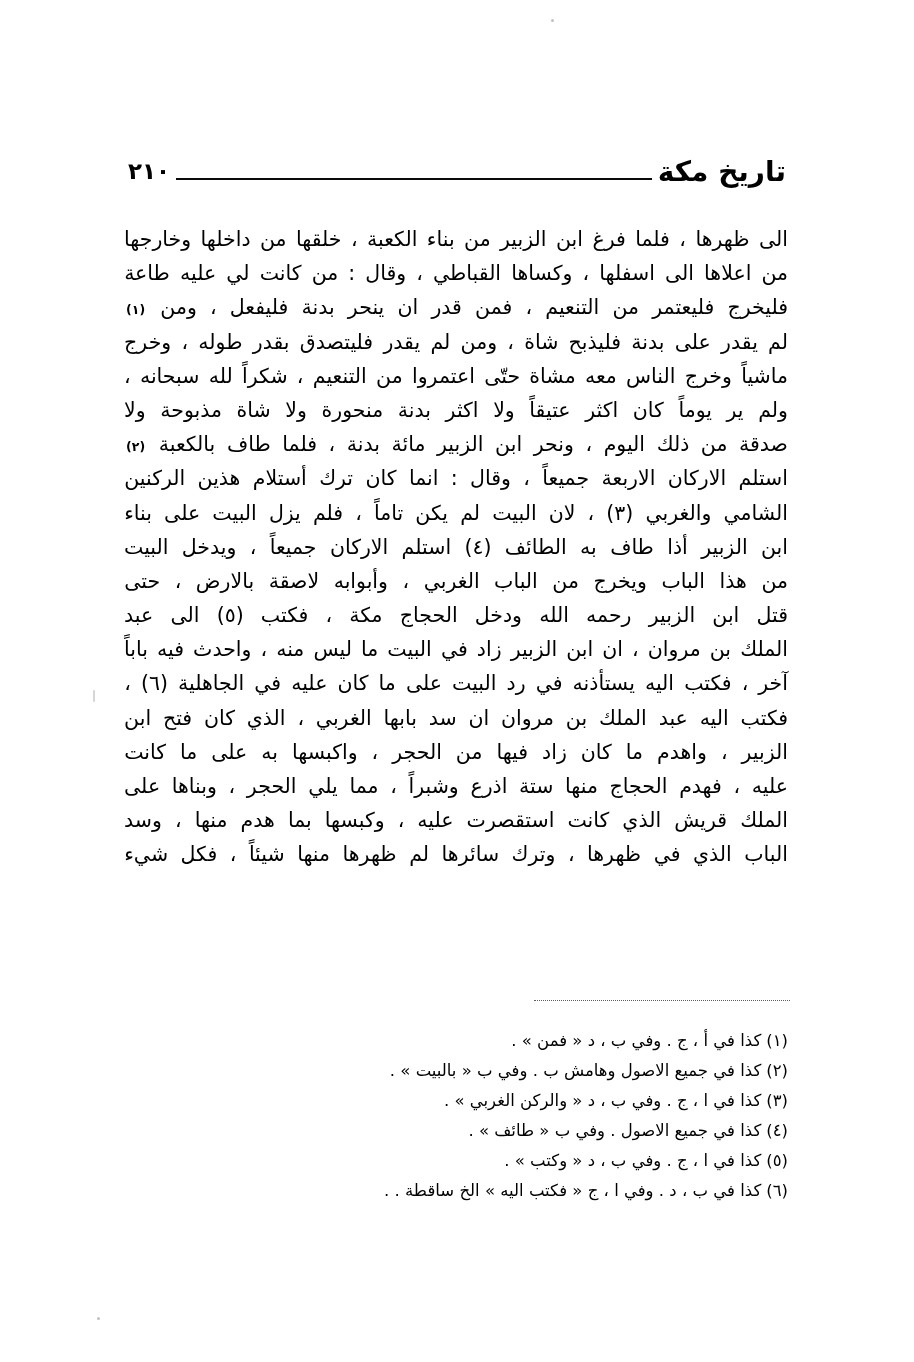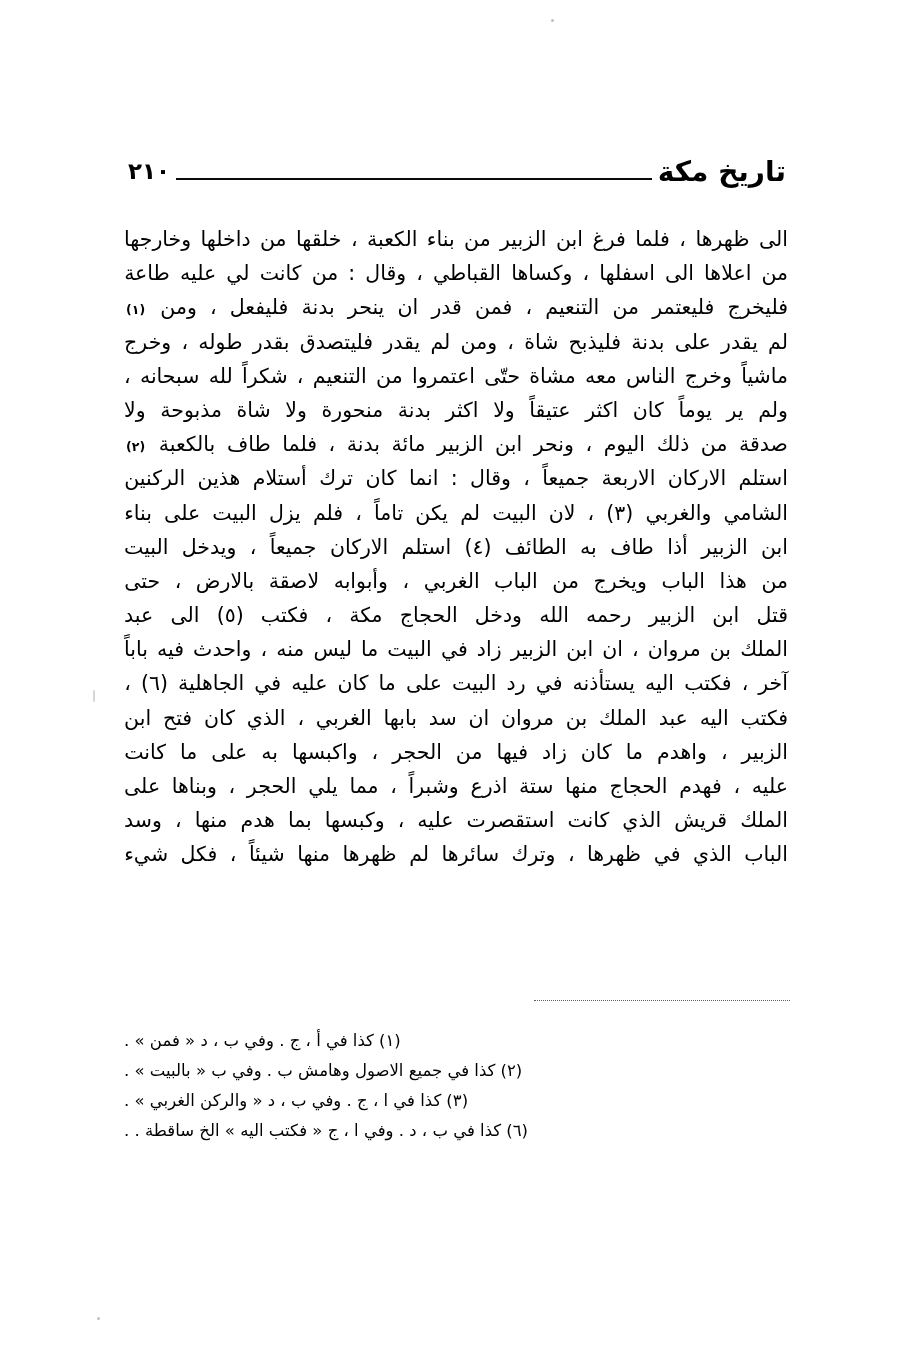--- a/index.html
+++ b/index.html
@@ -111,21 +111,21 @@
     position: absolute;
     top: 1026px;
     right: 126px;
     width: 664px;
   }
 
   .fn-line {
     font-size: 16.5px;
     line-height: 30px;
     height: 30px;
-    text-align: left;
+    text-align: right;
     white-space: nowrap;
     font-weight: 500;
   }
 
   .fn-num { padding-left: 5px; }
 
   
   .speck {
     position: absolute;
     background: #8d8d8d;
@@ -458,19 +458,21 @@
         <span class="w">شيء</span>
       </div>
     </div>
 
   <div class="fn-rule"></div>
 
   <div class="footnotes">
       <div class="fn-line"><span class="fn-num">(١)</span><span>كذا في أ ، ج . وفي ب ، د « فمن » .</span></div>
       <div class="fn-line"><span class="fn-num">(٢)</span><span>كذا في جميع الاصول وهامش ب . وفي ب « بالبيت » .</span></div>
       <div class="fn-line"><span class="fn-num">(٣)</span><span>كذا في ا ، ج . وفي ب ، د « والركن الغربي » .</span></div>
+      <div class="fn-line"><span class="fn-num">(٤)</span><span>كذا في جميع الاصول . وفي ب « طائف » .</span></div>
+      <div class="fn-line"><span class="fn-num">(٥)</span><span>كذا في ا ، ج . وفي ب ، د « وكتب » .</span></div>
       <div class="fn-line"><span class="fn-num">(٦)</span><span>كذا في ب ، د . وفي ا ، ج « فكتب اليه » الخ ساقطة . .</span></div>
     </div>
 
   <div class="speck" style="left:551px; top:19px; width:3px; height:3px;"></div>
   <div class="speck" style="left:97px; top:1317px; width:3px; height:3px;"></div>
   <div class="speck" style="left:93px; top:690px; width:2px; height:12px; border-radius:1px; opacity:.35;"></div>
 </div>
 
 </body></html>

